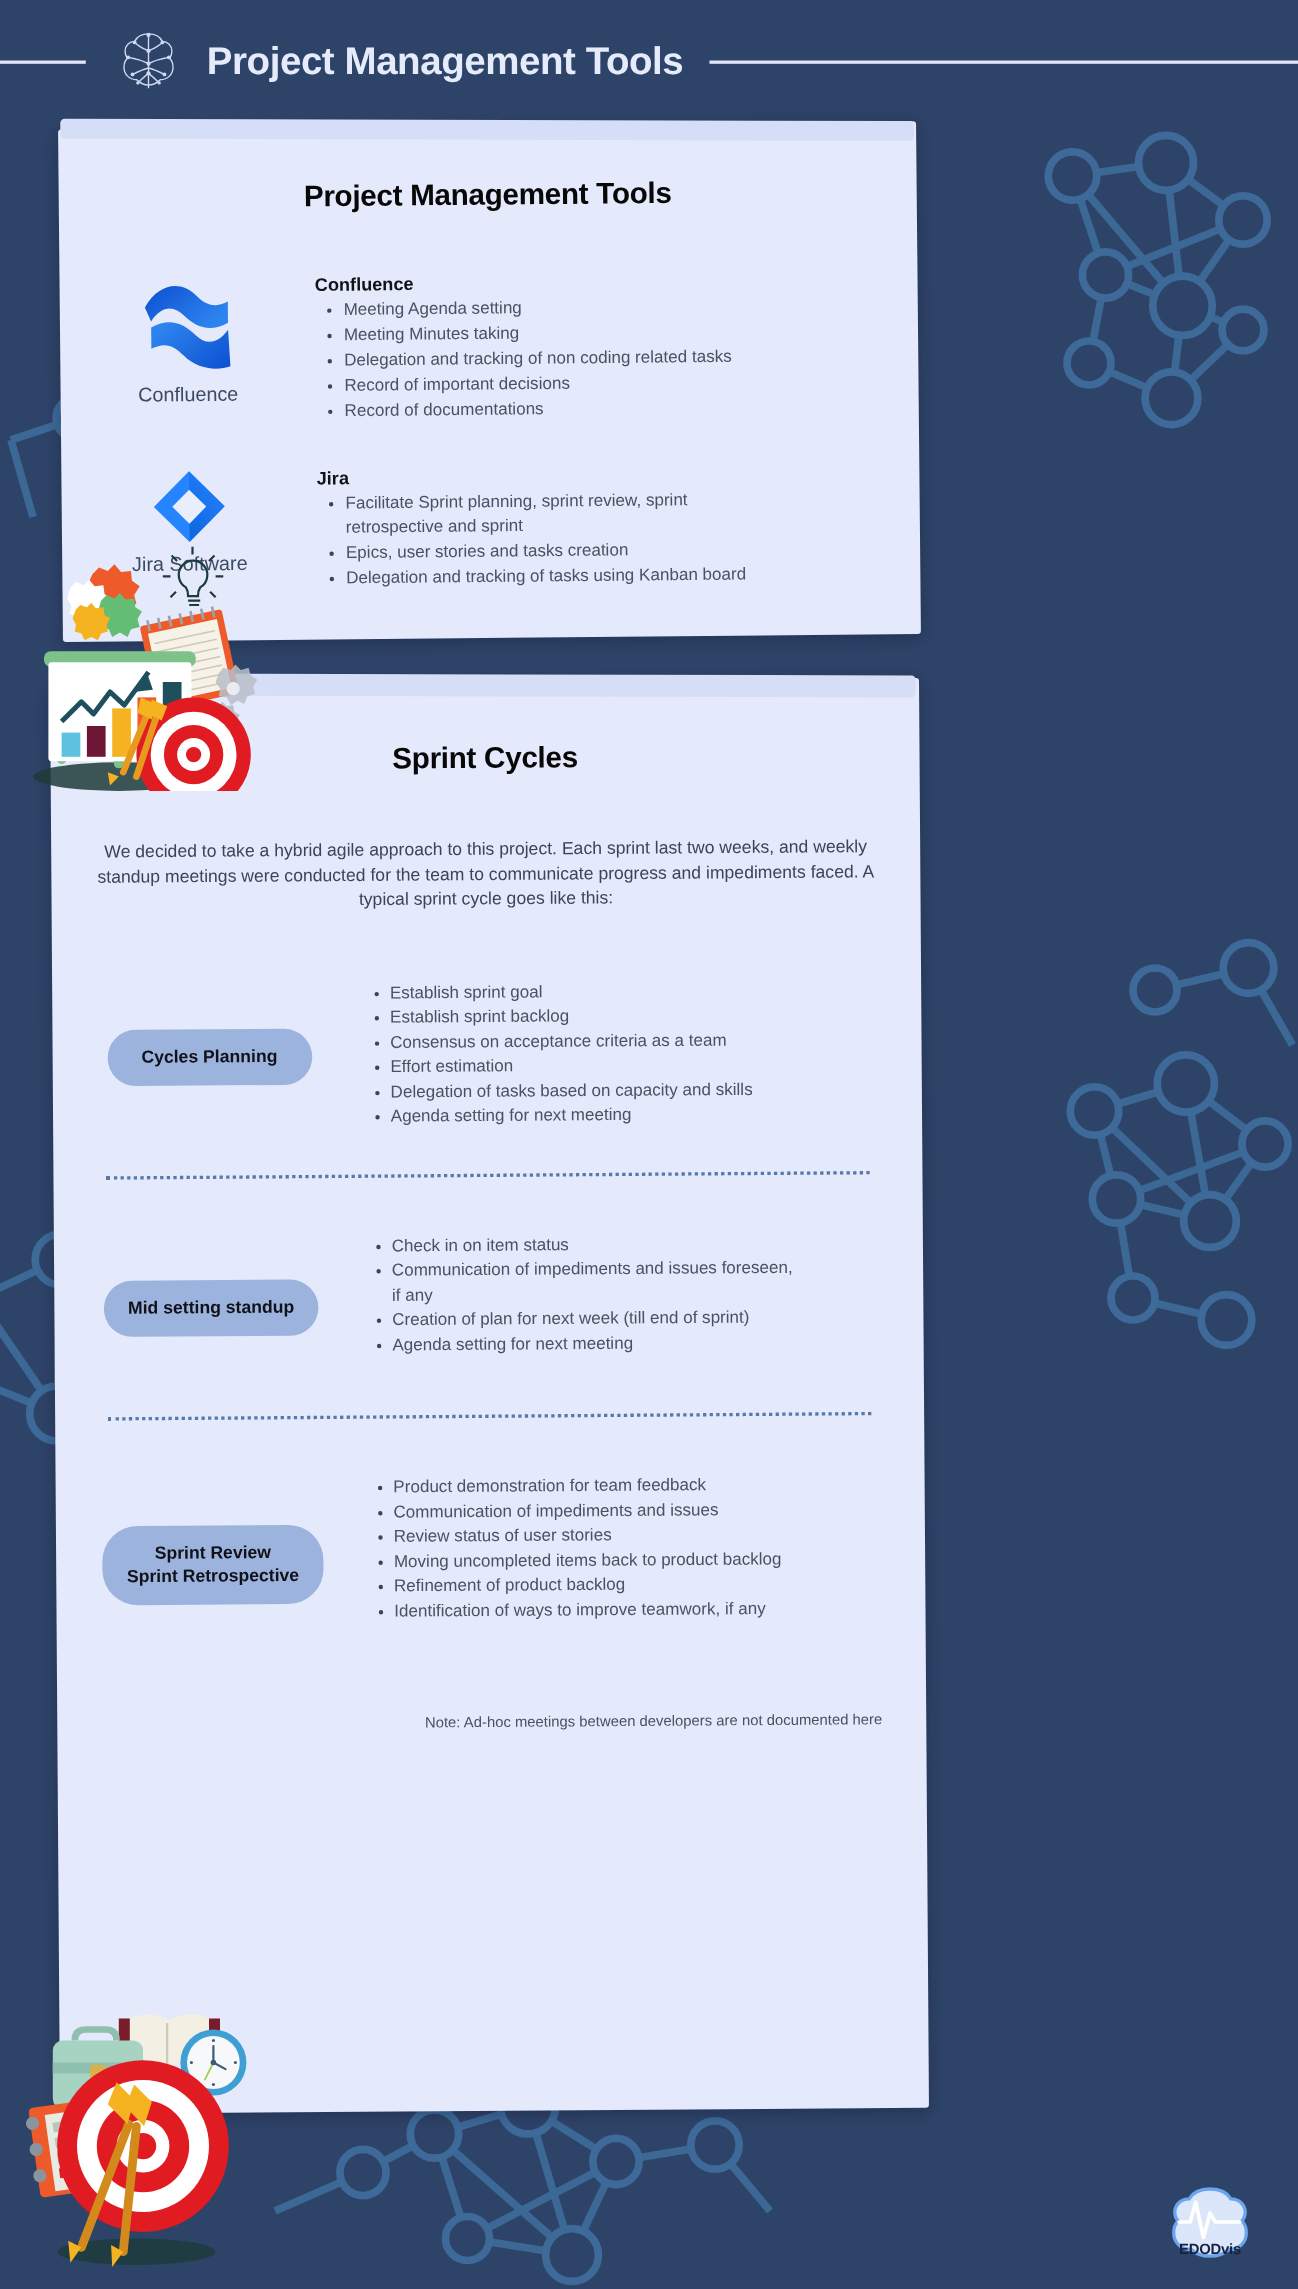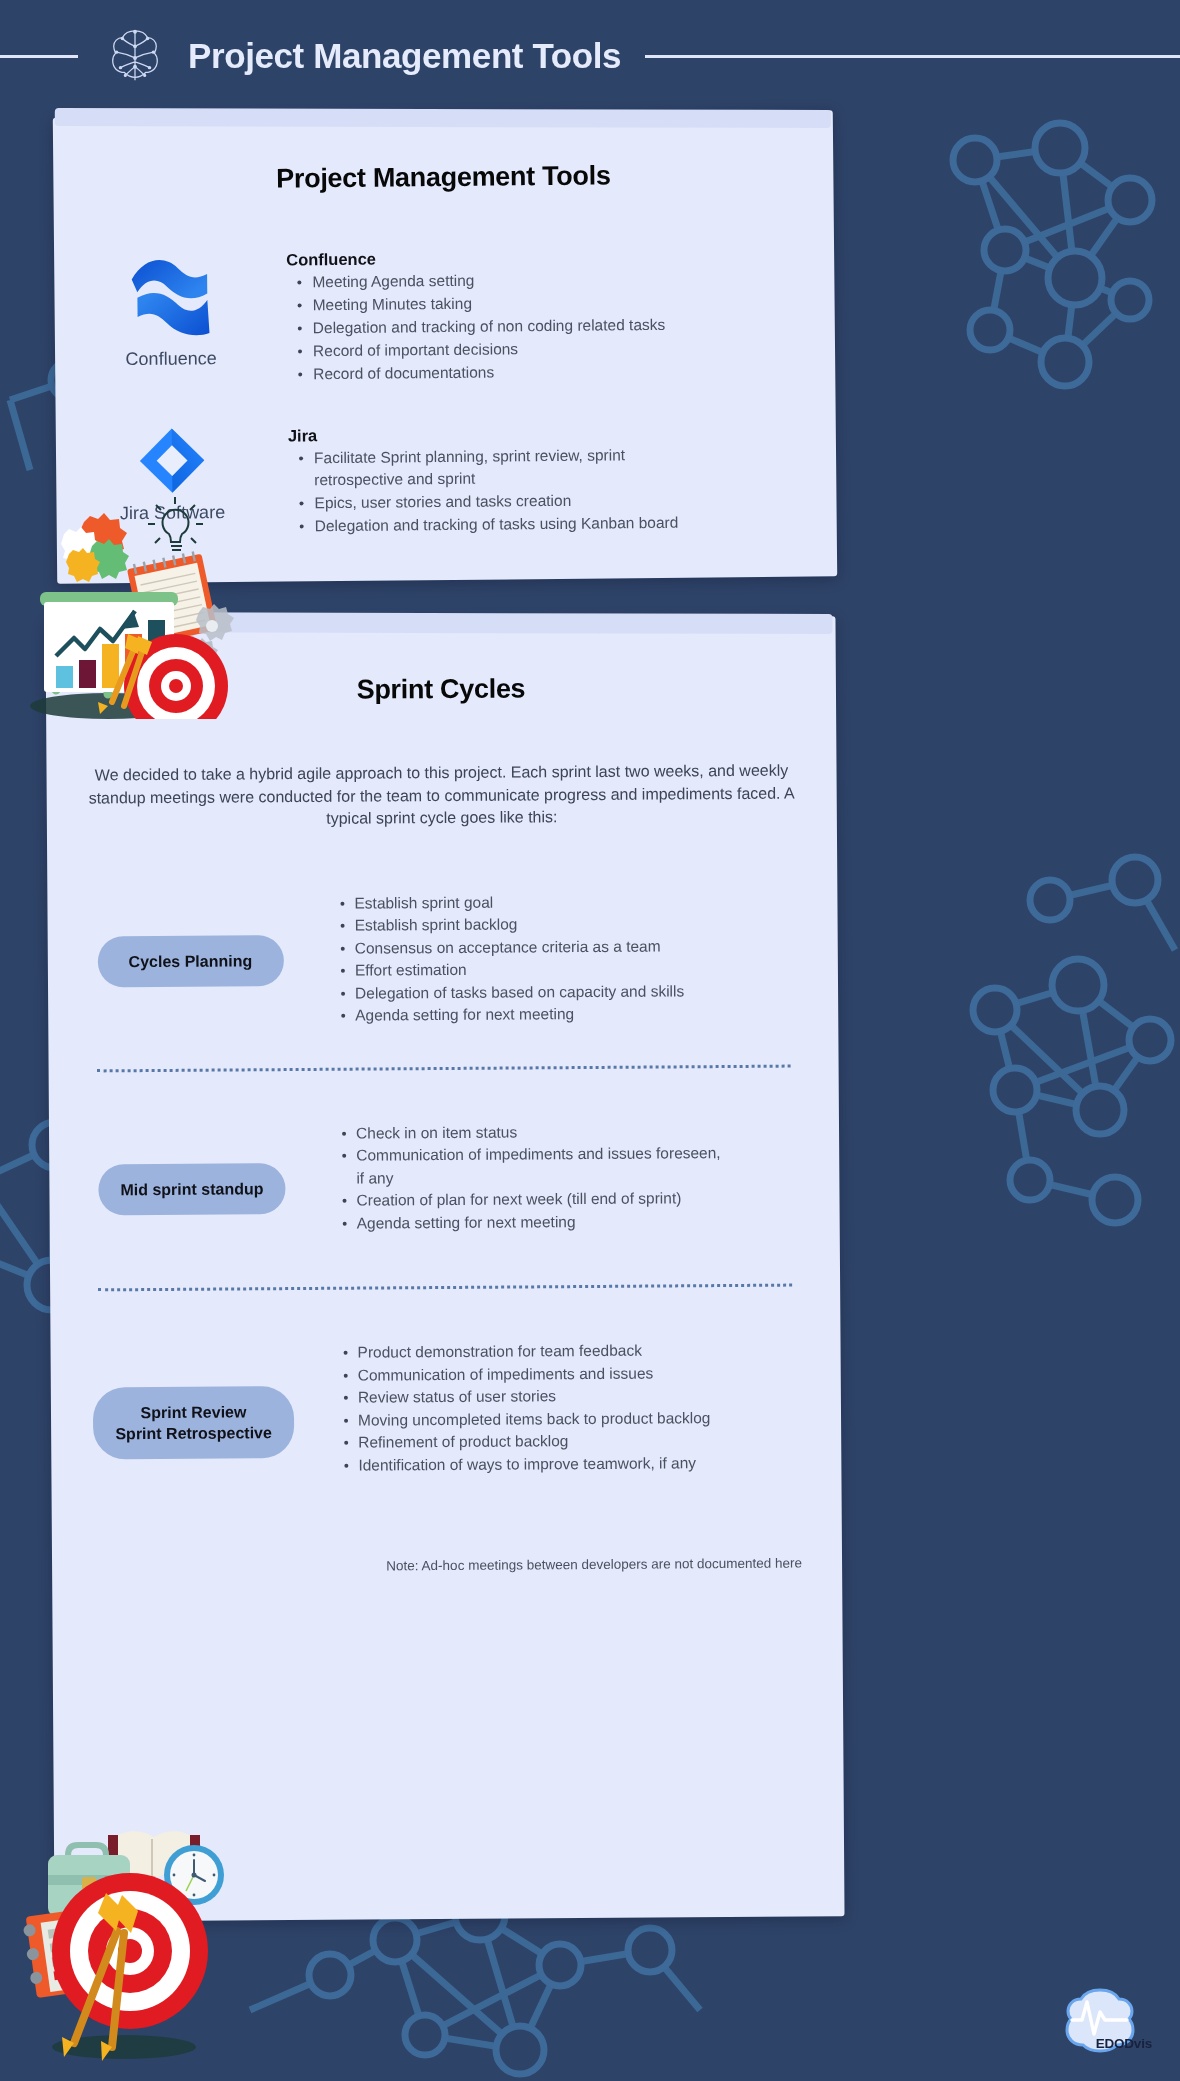--- a/index.html
+++ b/index.html
@@ -238,21 +238,21 @@
   #illo-bot   { left: 14px;  top: 1815px; width: 215px; height: 255px; }
 
   
   .footer-logo {
     position: absolute;
     right: 28px;
     bottom: 15px;
     width: 104px;
     height: 84px;
     z-index: 5;
-    text-align: right;
+    text-align: center;
   }
   .footer-logo-text {
     font-size: 13.5px;
     font-weight: 700;
     color: #16223f;
     letter-spacing: -0.2px;
     margin-top: -22px;
     position: relative;
     z-index: 2;
   }
@@ -433,21 +433,21 @@
           <li>Agenda setting for next meeting</li>
         </ul>
       </div>
     </div>
 
     <div class="dot-divider" style="margin:40px 48px 0 48px;"></div>
 
     <div class="stage-row" style="margin-top:52px; padding-right:30px;">
       <div class="stage-pill-col">
         <div class="stage-pill" style="margin-top:40px;">
-          <div>Mid sprint standup</div>
+          <div>Mid setting standup</div>
         </div>
       </div>
       <div class="stage-body">
         <ul class="stage-list" style="max-width:390px;">
           <li>Check in on item status</li>
           <li>Communication of impediments and issues foreseen, if any</li>
           <li style="white-space:nowrap;">Creation of plan for next week (till end of sprint)</li>
           <li>Agenda setting for next meeting</li>
         </ul>
       </div>

